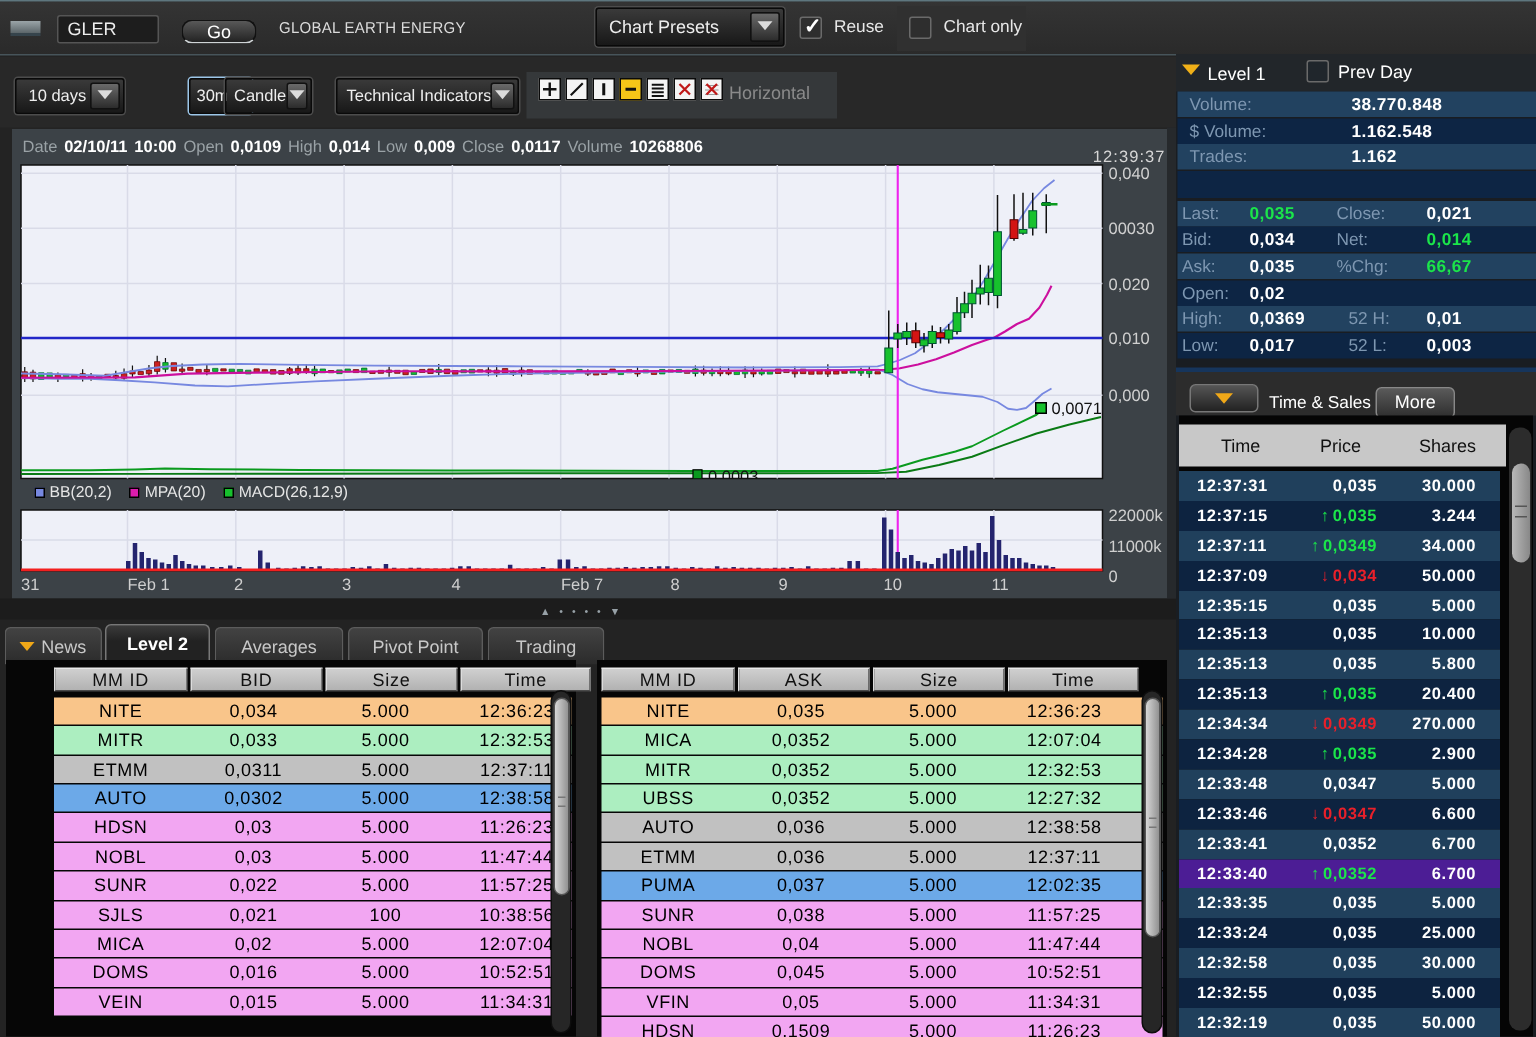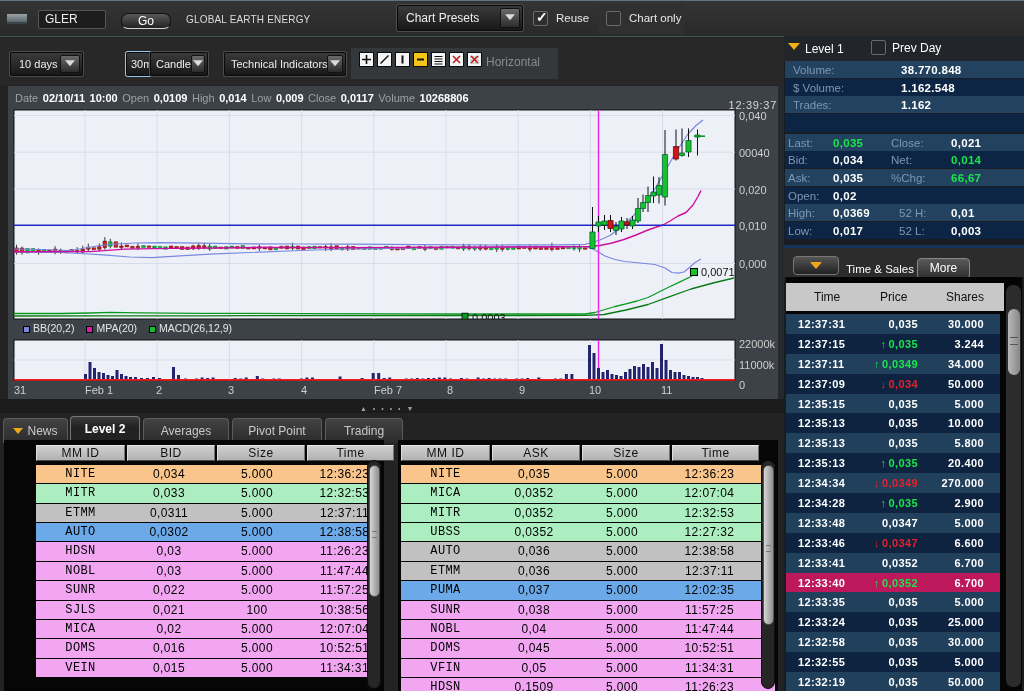--- a/index.html
+++ b/index.html
@@ -73,21 +73,21 @@
 .l2wrap { position:absolute; top:440px; height:251px; background:#060606; padding:3px; padding-top:5px; }
 #bidtable { left:4px; width:380px;padding-left:32px; }
 #asktable { left:398px; width:380px; }
 .l2head { height:17px; margin-bottom:3px; white-space:nowrap; }
 .hbtn { display:inline-block; height:16px; margin-right:2px;
   background:linear-gradient(#cfcfcf,#b2b2b2); border:1px solid #777;
   border-top-color:#e8e8e8; border-left-color:#ddd; border-bottom-color:#4a4a4a;
   color:#111; font-size:12px; letter-spacing:0.5px; text-align:center; line-height:14px; vertical-align:top; }
 .l2row { height:18.36px; margin-bottom:1px; white-space:nowrap; color:#000; font-size:12px; letter-spacing:0.4px; }
 .l2row span { display:inline-block; text-align:center; line-height:18px; vertical-align:top; }
-.c1 { width:89px;font-family:Liberation Mono, monospace; } .c2 { width:88px; } .c3 { width:88px; } .c4 { width:87px; }
+.c1 { width:89px; } .c2 { width:88px; } .c3 { width:88px; } .c4 { width:87px; }
 .l2sb { position:absolute; top:20px; right:3px; width:14px; bottom:2px; background:#262626;
   border:1px solid #0d0d0d; border-radius:7px; }
 .l2thumb { position:absolute; left:0.5px; top:4px; width:11px; height:135px; border-radius:6px;
   background:linear-gradient(90deg,#d6d6d6,#8f8f8f); border:1px solid #555; }
 .l2thumb:after { content:""; position:absolute; left:2px; top:50%; width:5px; height:5px;
   border-top:1px solid #777; border-bottom:1px solid #777; }
 
 
 #rpanel { position:absolute; left:784px; top:36px; width:240px; height:655px; background:#191d22;text-decoration:underline; }
 #l1head { position:absolute; left:0; top:4px; width:240px; height:18px; }
@@ -229,21 +229,21 @@
       <g clip-path="url(#pc)">
         <rect x="462" y="228.2" width="6" height="6" fill="#0a9a1e" stroke="#000" stroke-width="0.8"></rect>
         <text x="472" y="236.5" font-size="11" fill="#111">0,0003</text>
       </g>
       <rect x="690.5" y="183.5" width="7" height="7" fill="#17c12d" stroke="#000" stroke-width="1"></rect>
       <text x="701" y="191" font-size="11" fill="#111">0,0071</text>
       <path d="M84.0 295.0 v-6.0 h3 v6.0 z M88.5 295.0 v-18.0 h3 v18.0 z M93.0 295.0 v-12.0 h3 v12.0 z M97.5 295.0 v-8.0 h3 v8.0 z M102.0 295.0 v-7.0 h3 v7.0 z M106.5 295.0 v-5.0 h3 v5.0 z M111.0 295.0 v-4.0 h3 v4.0 z M115.5 295.0 v-10.0 h3 v10.0 z M120.0 295.0 v-6.0 h3 v6.0 z M124.5 295.0 v-4.0 h3 v4.0 z M129.0 295.0 v-3.0 h3 v3.0 z M134.0 295.0 v-3.0 h3 v3.0 z M140.0 295.0 v-2.0 h3 v2.0 z M146.0 295.0 v-2.0 h3 v2.0 z M152.0 295.0 v-3.0 h3 v3.0 z M158.0 295.0 v-2.0 h3 v2.0 z M172.0 295.0 v-13.0 h3 v13.0 z M177.0 295.0 v-5.0 h3 v5.0 z M184.0 295.0 v-1.5 h3 v1.5 z M189.5 295.0 v-1.0 h3 v1.0 z M195.0 295.0 v-1.5 h3 v1.5 z M200.6 295.0 v-2.5 h3 v2.5 z M206.1 295.0 v-2.0 h3 v2.0 z M211.6 295.0 v-2.5 h3 v2.5 z M217.1 295.0 v-1.0 h3 v1.0 z M222.6 295.0 v-1.0 h3 v1.0 z M228.2 295.0 v-1.0 h3 v1.0 z M233.7 295.0 v-2.0 h3 v2.0 z M239.2 295.0 v-1.5 h3 v1.5 z M244.7 295.0 v-2.5 h3 v2.5 z M250.2 295.0 v-1.0 h3 v1.0 z M255.8 295.0 v-4.0 h3 v4.0 z M261.3 295.0 v-1.5 h3 v1.5 z M266.8 295.0 v-1.0 h3 v1.0 z M272.3 295.0 v-1.5 h3 v1.5 z M277.8 295.0 v-1.5 h3 v1.5 z M283.4 295.0 v-1.0 h3 v1.0 z M288.9 295.0 v-1.0 h3 v1.0 z M294.4 295.0 v-1.0 h3 v1.0 z M299.9 295.0 v-1.5 h3 v1.5 z M305.4 295.0 v-2.5 h3 v2.5 z M311.0 295.0 v-2.5 h3 v2.5 z M316.5 295.0 v-1.0 h3 v1.0 z M322.0 295.0 v-1.0 h3 v1.0 z M327.5 295.0 v-1.0 h3 v1.0 z M333.0 295.0 v-1.0 h3 v1.0 z M338.6 295.0 v-3.5 h3 v3.5 z M344.1 295.0 v-1.0 h3 v1.0 z M349.6 295.0 v-1.0 h3 v1.0 z M355.1 295.0 v-1.0 h3 v1.0 z M360.6 295.0 v-2.0 h3 v2.0 z M366.2 295.0 v-1.0 h3 v1.0 z M371.7 295.0 v-7.0 h3 v7.0 z M377.2 295.0 v-7.0 h3 v7.0 z M382.7 295.0 v-2.0 h3 v2.0 z M388.2 295.0 v-2.5 h3 v2.5 z M393.8 295.0 v-1.0 h3 v1.0 z M399.3 295.0 v-1.0 h3 v1.0 z M404.8 295.0 v-1.5 h3 v1.5 z M410.3 295.0 v-1.5 h3 v1.5 z M415.8 295.0 v-2.0 h3 v2.0 z M421.4 295.0 v-1.5 h3 v1.5 z M426.9 295.0 v-2.0 h3 v2.0 z M432.4 295.0 v-2.0 h3 v2.0 z M437.9 295.0 v-2.5 h3 v2.5 z M443.4 295.0 v-2.5 h3 v2.5 z M449.0 295.0 v-1.5 h3 v1.5 z M454.5 295.0 v-1.0 h3 v1.0 z M460.0 295.0 v-2.0 h3 v2.0 z M465.5 295.0 v-1.5 h3 v1.5 z M471.0 295.0 v-1.0 h3 v1.0 z M476.6 295.0 v-2.5 h3 v2.5 z M482.1 295.0 v-1.5 h3 v1.5 z M487.6 295.0 v-2.0 h3 v2.0 z M493.1 295.0 v-1.5 h3 v1.5 z M498.6 295.0 v-1.5 h3 v1.5 z M504.2 295.0 v-1.5 h3 v1.5 z M509.7 295.0 v-1.0 h3 v1.0 z M515.2 295.0 v-1.5 h3 v1.5 z M520.7 295.0 v-1.5 h3 v1.5 z M526.2 295.0 v-2.0 h3 v2.0 z M531.8 295.0 v-1.0 h3 v1.0 z M537.3 295.0 v-2.5 h3 v2.5 z M542.8 295.0 v-1.0 h3 v1.0 z M548.3 295.0 v-1.0 h3 v1.0 z M553.8 295.0 v-1.5 h3 v1.5 z M559.4 295.0 v-1.5 h3 v1.5 z M564.9 295.0 v-6.0 h3 v6.0 z M570.4 295.0 v-6.0 h3 v6.0 z M575.9 295.0 v-1.0 h3 v1.0 z M581.4 295.0 v-1.0 h3 v1.0 z M588.0 295.0 v-35.0 h3 v35.0 z M592.5 295.0 v-27.0 h3 v27.0 z M597.0 295.0 v-12.0 h3 v12.0 z M601.5 295.0 v-8.0 h3 v8.0 z M606.0 295.0 v-10.0 h3 v10.0 z M610.5 295.0 v-6.0 h3 v6.0 z M615.0 295.0 v-5.0 h3 v5.0 z M619.5 295.0 v-4.0 h3 v4.0 z M624.0 295.0 v-8.0 h3 v8.0 z M628.5 295.0 v-11.0 h3 v11.0 z M633.0 295.0 v-14.0 h3 v14.0 z M637.5 295.0 v-13.0 h3 v13.0 z M642.0 295.0 v-16.0 h3 v16.0 z M646.5 295.0 v-13.0 h3 v13.0 z M651.0 295.0 v-18.0 h3 v18.0 z M655.5 295.0 v-12.0 h3 v12.0 z M660.0 295.0 v-36.0 h3 v36.0 z M664.5 295.0 v-20.0 h3 v20.0 z M669.0 295.0 v-10.0 h3 v10.0 z M673.5 295.0 v-8.0 h3 v8.0 z M678.0 295.0 v-8.0 h3 v8.0 z M682.5 295.0 v-5.0 h3 v5.0 z M687.0 295.0 v-4.0 h3 v4.0 z M691.5 295.0 v-3.0 h3 v3.0 z M696.0 295.0 v-3.0 h3 v3.0 z M700.5 295.0 v-2.0 h3 v2.0 z" fill="#24246e"></path>
       <path d="M14 294.9 H735" stroke="#f21f1f" stroke-width="1.8"></path>
     </svg>
   <div class="ylab" style="top:110px">0,040</div>
-  <div class="ylab" style="top:146.5px">00040</div>
+  <div class="ylab" style="top:146.5px">00030</div>
   <div class="ylab" style="top:183.5px">0,020</div>
   <div class="ylab" style="top:220px">0,010</div>
   <div class="ylab" style="top:258px">0,000</div>
   <div class="ylab" style="top:338px">22000k</div>
   <div class="ylab" style="top:358.5px">11000k</div>
   <div class="ylab" style="top:378.5px">0</div>
   <div class="abs" style="left:0; top:85px; width:784px; height:314px; pointer-events:none;">
     <div class="xlab" style="left:14px">31</div>
     <div class="xlab" style="left:85px">Feb 1</div>
     <div class="xlab" style="left:156px">2</div>
@@ -436,21 +436,21 @@
           <div class="tsrow" style="background:#0d2340">
             <span class="tst">12:33:46</span>
             <span class="tsp" style="color:#e8202a"><span class="tsar" style="color:#e8202a">↓</span>0,0347</span>
             <span class="tss">6.600</span>
           </div>
           <div class="tsrow" style="background:#20405c">
             <span class="tst">12:33:41</span>
             <span class="tsp" style="color:#fff">0,0352</span>
             <span class="tss">6.700</span>
           </div>
-          <div class="tsrow" style="background:#be185d">
+          <div class="tsrow" style="background:#4c1d95">
             <span class="tst">12:33:40</span>
             <span class="tsp" style="color:#1be54a"><span class="tsar" style="color:#1be54a">↑</span>0,0352</span>
             <span class="tss">6.700</span>
           </div>
           <div class="tsrow" style="background:#20405c">
             <span class="tst">12:33:35</span>
             <span class="tsp" style="color:#fff">0,035</span>
             <span class="tss">5.000</span>
           </div>
           <div class="tsrow" style="background:#0d2340">

